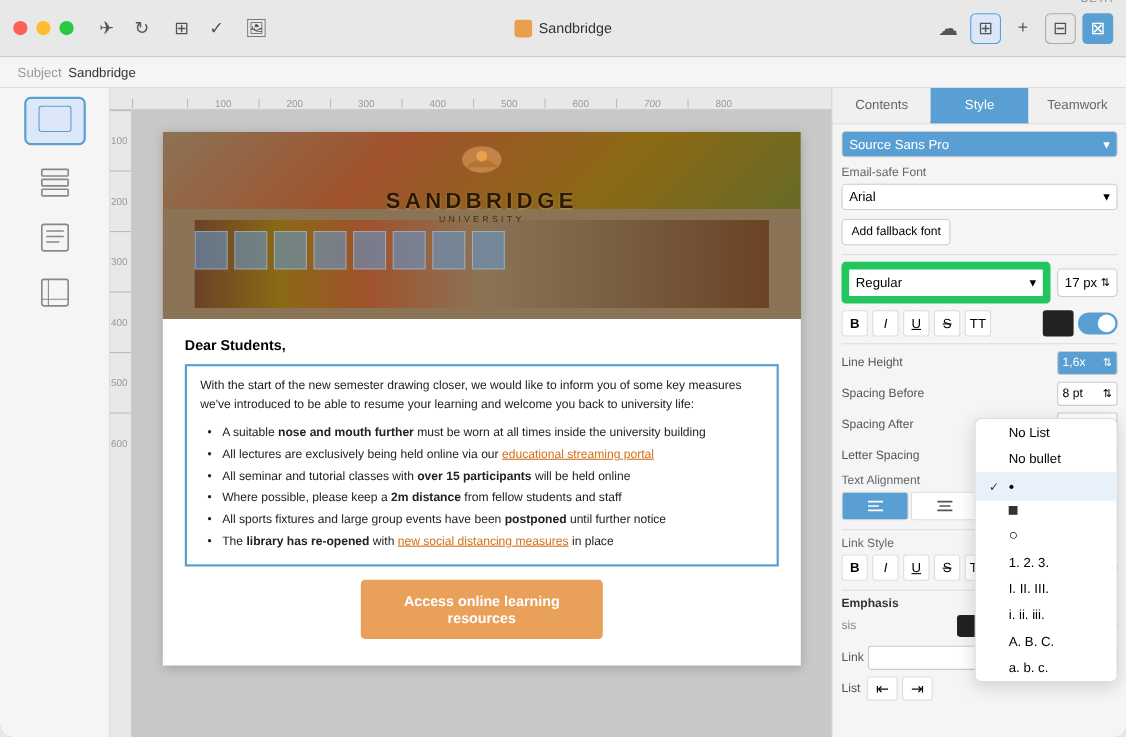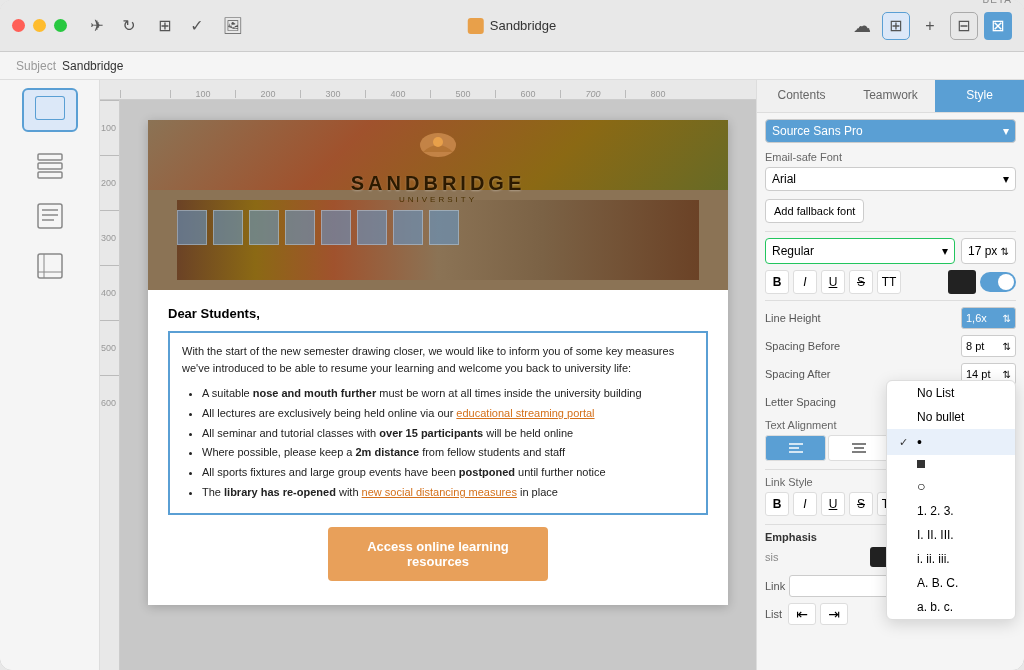--- a/index.html
+++ b/index.html
@@ -377,25 +377,25 @@
       font-size: 11px;
       padding: 0 8px;
       cursor: pointer;
       display: flex;
       align-items: center;
     }
 
     .format-select {
       flex: 1;
       height: 26px;
-      border: 1px solid #22c55e;
+      border: 7px solid #22c55e;
       border-radius: 4px;
       background: white;
       font-size: 12px;
-      padding: 0 6px;
+      padding: 12px 6px;
       display: flex;
       align-items: center;
       justify-content: space-between;
     }
 
     .size-input {
       width: 55px;
       height: 26px;
       border: 1px solid #ccc;
       border-radius: 4px;
@@ -812,22 +812,22 @@
               <div class="cta-btn">Access online learning resources</div>
             </div>
           </div>
         </div>
       </div>
     </div>
 
     <div class="right-panel">
       <div class="panel-tabs">
         <div class="panel-tab">Contents</div>
+        <div class="panel-tab active">Style</div>
         <div class="panel-tab">Teamwork</div>
-        <div class="panel-tab active">Style</div>
       </div>
 
       <div class="right-panel-inner">
 
         <div class="panel-section">
           <div class="panel-select panel-select-blue">
             <span>Source Sans Pro</span>
             <span>▾</span>
           </div>
         </div>

